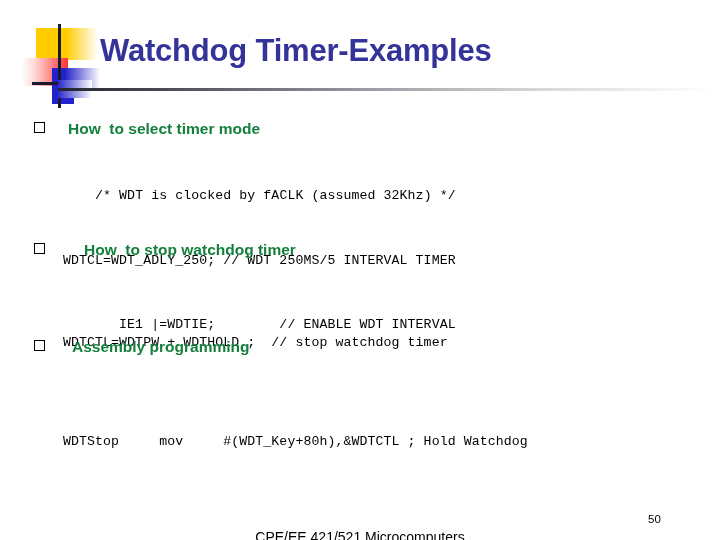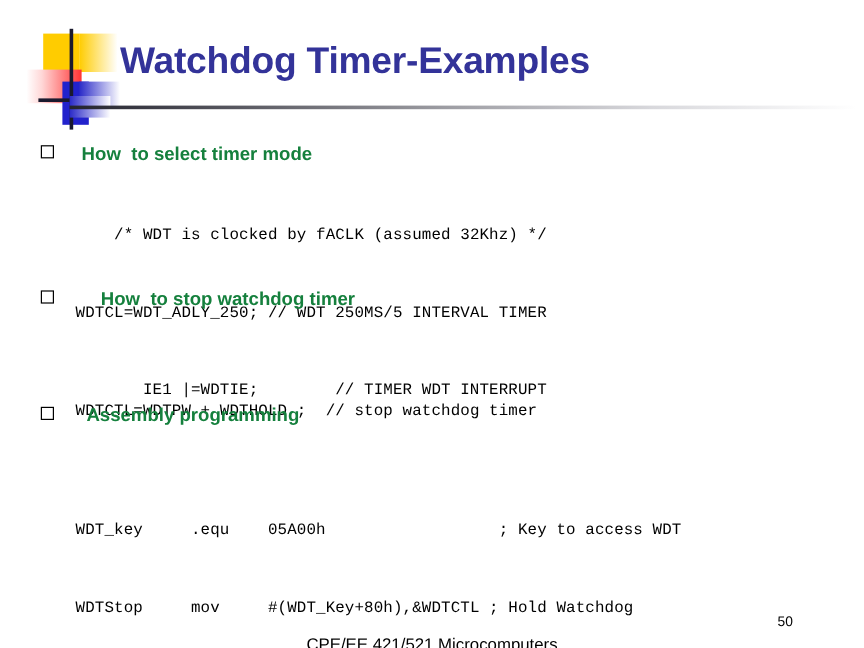--- a/index.html
+++ b/index.html
@@ -200,37 +200,36 @@
 
   <div class="slide-title">Watchdog Timer-Examples</div>
 
   <div class="bullet-row" id="bullet-mode">
     <span class="bullet-marker"></span>
     <span class="bullet-text">How  to select timer mode</span>
   </div>
   <div class="code-block" id="code-mode">
     <div class="code-line">/* WDT is clocked by fACLK (assumed 32Khz) */</div>
     <div class="code-line">WDTCL=WDT_ADLY_250; // WDT 250MS/5 INTERVAL TIMER</div>
-    <div class="code-line">IE1 |=WDTIE;        // TIMER WDT INTERRUPT</div>
+    <div class="code-line">IE1 |=WDTIE;        // ENABLE WDT INTERVAL</div>
   </div>
 
   <div class="bullet-row" id="bullet-stop">
     <span class="bullet-marker"></span>
     <span class="bullet-text">How  to stop watchdog timer</span>
   </div>
   <div class="code-block" id="code-stop">
     <div class="code-line">WDTCTL=WDTPW + WDTHOLD ;  // stop watchdog timer</div>
   </div>
 
   <div class="bullet-row" id="bullet-asm">
     <span class="bullet-marker"></span>
     <span class="bullet-text">Assembly programming</span>
   </div>
   <div class="code-block" id="code-asm">
-    <div class="code-line">WDT_key     .equ    05A00h                  ; Key to access WDT</div>
     <div class="code-line">WDTStop     mov     #(WDT_Key+80h),&amp;WDTCTL ; Hold Watchdog</div>
     
   </div>
 
   <div class="footer-text">CPE/EE 421/521 Microcomputers</div>
   <div class="page-number">50</div>
 
 </div>
 
 </body></html>

